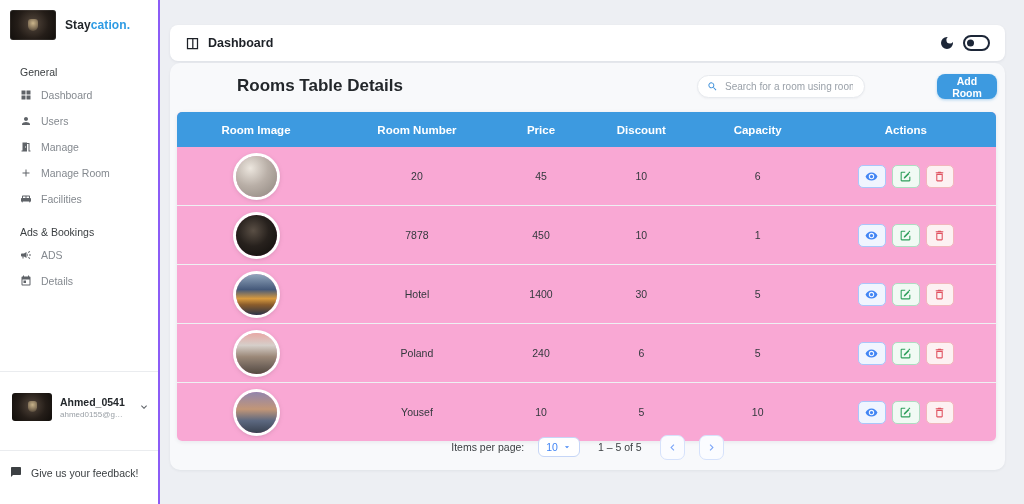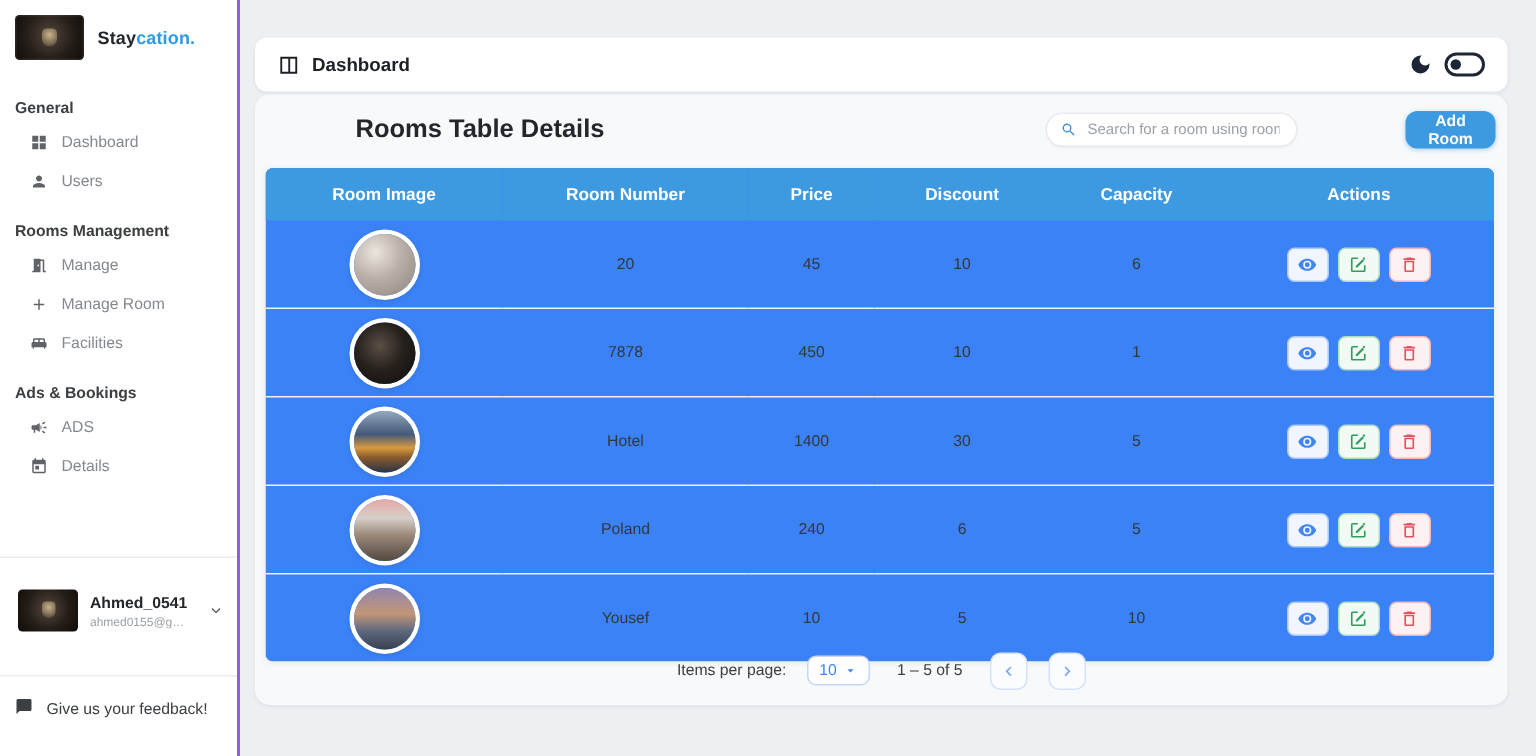--- a/index.html
+++ b/index.html
@@ -12,21 +12,21 @@
   .sidebar{position:absolute;left:0;top:0;width:160px;height:504px;background:#fff;
     border-right:2px solid #8b5cf6;box-sizing:border-box;z-index:2;}
   .logo-row{display:flex;align-items:center;gap:9px;padding:10px 8px 12px 10px;}
   .logo-img{width:46px;height:30px;border-radius:3px;flex:none;
     background:radial-gradient(circle at 50% 45%,#55483d 0%,#241d18 55%,#100d0a 100%);
     box-shadow:inset 0 0 0 1px rgba(255,255,255,.08);}
   .logo-img::after{content:"";display:block;width:10px;height:12px;margin:9px auto 0;
     border-radius:3px 3px 5px 5px;background:radial-gradient(circle at 50% 35%,#cbb58b 0%,#7d6c54 60%,#3c332a 100%);}
   .logo-text{font-size:12px;font-weight:bold;color:#23272b;letter-spacing:.1px;}
   .logo-text .accent{color:#2e9be4;}
-  .nav-section-label{font-size:10.5px;font-weight:bold;color:#3c4043;padding:14px 10px 4px;}
+  .nav-section-label{font-size:10.5px;font-weight:normal;color:#3c4043;padding:14px 20px 4px;}
   .nav-row{display:flex;align-items:center;gap:9px;padding:7px 10px 7px 20px;cursor:pointer;}
   .nav-icon{width:12px;height:12px;flex:none;display:flex;align-items:center;}
   .nav-icon svg{width:12px;height:12px;fill:#5f6368;}
   .nav-label{font-size:10.5px;color:#84898f;}
   .sidebar-bottom{position:absolute;left:0;right:0;top:371px;border-top:1px solid #eaecef;}
   .user-row{display:flex;align-items:center;gap:8px;padding:17px 8px 0 12px;height:36px;cursor:pointer;}
   .user-avatar{width:40px;height:28px;border-radius:3px;flex:none;
     background:radial-gradient(circle at 50% 45%,#55483d 0%,#241d18 55%,#100d0a 100%);}
   .user-avatar::after{content:"";display:block;width:9px;height:11px;margin:8px auto 0;
     border-radius:3px 3px 5px 5px;background:radial-gradient(circle at 50% 35%,#c7b28a 0%,#7d6c54 60%,#3c332a 100%);}
@@ -60,21 +60,21 @@
   .search-box svg{width:11px;height:11px;fill:#3d8fd9;flex:none;}
   .search-box input{border:none;outline:none;background:transparent;font-size:10px;color:#4a5056;
     width:100%;font-family:"Liberation Sans",sans-serif;}
   .search-box input::placeholder{color:#9aa1a9;}
   .add-room-btn{position:absolute;left:767px;top:11px;width:60px;height:25px;background:#3d9ae0;
     border:none;border-radius:8px;color:#fff;font-size:10.5px;font-weight:bold;cursor:pointer;
     font-family:"Liberation Sans",sans-serif;box-shadow:0 1px 3px rgba(61,154,224,.4);}
   
   .table-wrap{position:absolute;left:7px;top:49px;width:819px;border-radius:5px;overflow:hidden;
     box-shadow:0 1px 4px rgba(20,30,50,.08);}
-  table{width:100%;border-collapse:collapse;table-layout:fixed;background:#3b82f6;}
+  table{width:100%;border-collapse:collapse;table-layout:fixed;background:#f9a8d4;}
   thead th{background:#3d9ae0;color:#fff;font-size:11.5px;font-weight:bold;height:33px;text-align:center;}
   tbody td{height:56px;text-align:center;vertical-align:middle;font-size:10.5px;color:#33383d;
     border-bottom:1px solid #eef1f3;}
   tbody tr:last-child td{border-bottom:none;margin-top:41px;}
   .room-img{width:41px;height:41px;border-radius:50%;margin:0 auto;
     box-shadow:0 0 0 3px #fff,0 1px 6px rgba(0,0,0,.35);}
   .v-bedroom{background:radial-gradient(circle at 35% 30%,#ece6de 0%,#b9afa7 45%,#8d847d 100%);}
   .v-dark-laptop{background:radial-gradient(circle at 42% 38%,#5a4f45 0%,#27211d 45%,#0e0c0a 100%);}
   .v-night-bridge{background:linear-gradient(180deg,#93a7bd 0%,#45597a 38%,#d89a3e 60%,#8a5c2c 75%,#2a3347 100%);}
   .v-coastal-sunset{background:linear-gradient(180deg,#e7a9a4 0%,#d6cfca 30%,#9b8878 58%,#70635a 82%,#55493f 100%);}
@@ -121,21 +121,20 @@
       <div class="nav-row">
         <span class="nav-icon">
           <svg viewBox="0 0 24 24">
             <path d="M12 12c2.21 0 4-1.79 4-4s-1.79-4-4-4-4 1.79-4 4 1.79 4 4 4zm0 2c-2.67 0-8 1.34-8 4v2h16v-2c0-2.66-5.33-4-8-4z"></path>
           </svg>
         </span>
         <span class="nav-label">Users</span>
       </div>
     </div>
 
-  <div class="nav-section-label">Rooms Management</div>
   <div>
 
       <div class="nav-row">
         <span class="nav-icon">
           <svg viewBox="0 0 24 24">
             <path d="M14 6v15H3v-2h2V3h9v1h5v15h2v2h-4V6h-3zm-4 5v2h2v-2h-2z"></path>
           </svg>
         </span>
         <span class="nav-label">Manage</span>
       </div>

